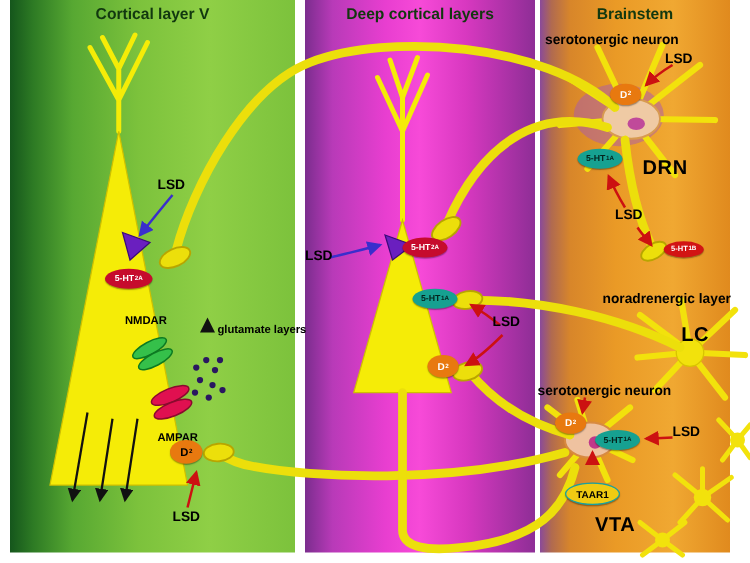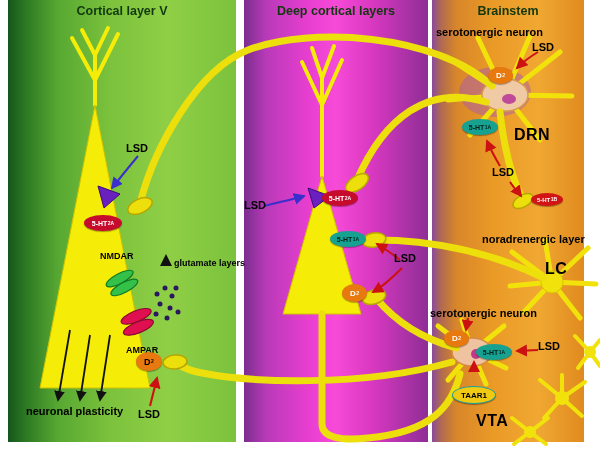--- a/index.html
+++ b/index.html
@@ -170,21 +170,20 @@
     <span>5-HT</span>
       <sub>2A</sub>
   </div>
   <div class="lbl small" style="left:100px;top:251px;font-size:9px">NMDAR</div>
   <div class="lbl small" style="left:174px;top:258px;font-size:9px">glutamate layers</div>
   <div class="lbl small" style="left:126px;top:345px;font-size:9px">AMPAR</div>
   <div class="oval orange blacktext" style="left:136px;top:352px;width:26px;height:19px;font-size:9px">
     <span>D</span>
       <sub>2</sub>
   </div>
-  <div class="lbl" style="left:26px;top:405px">neuronal plasticity</div>
   <div class="lbl" style="left:138px;top:408px">LSD</div>
 
   <div class="lbl" style="left:244px;top:199px">LSD</div>
   <div class="oval red" style="left:322px;top:190px;width:36px">
     <span>5-HT</span>
       <sub>2A</sub>
   </div>
   <div class="oval teal" style="left:330px;top:231px;width:36px">
     <span>5-HT</span>
       <sub>1A</sub>

